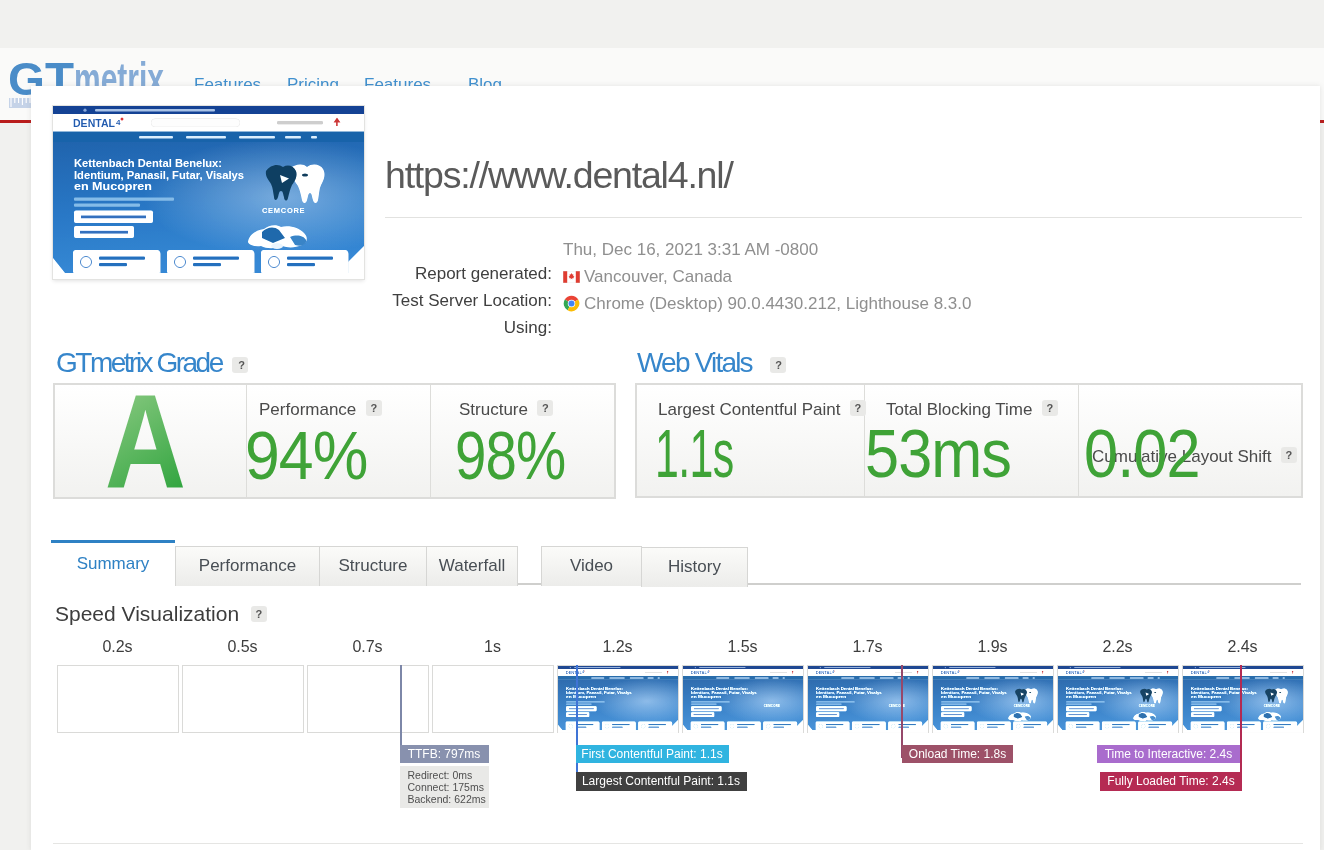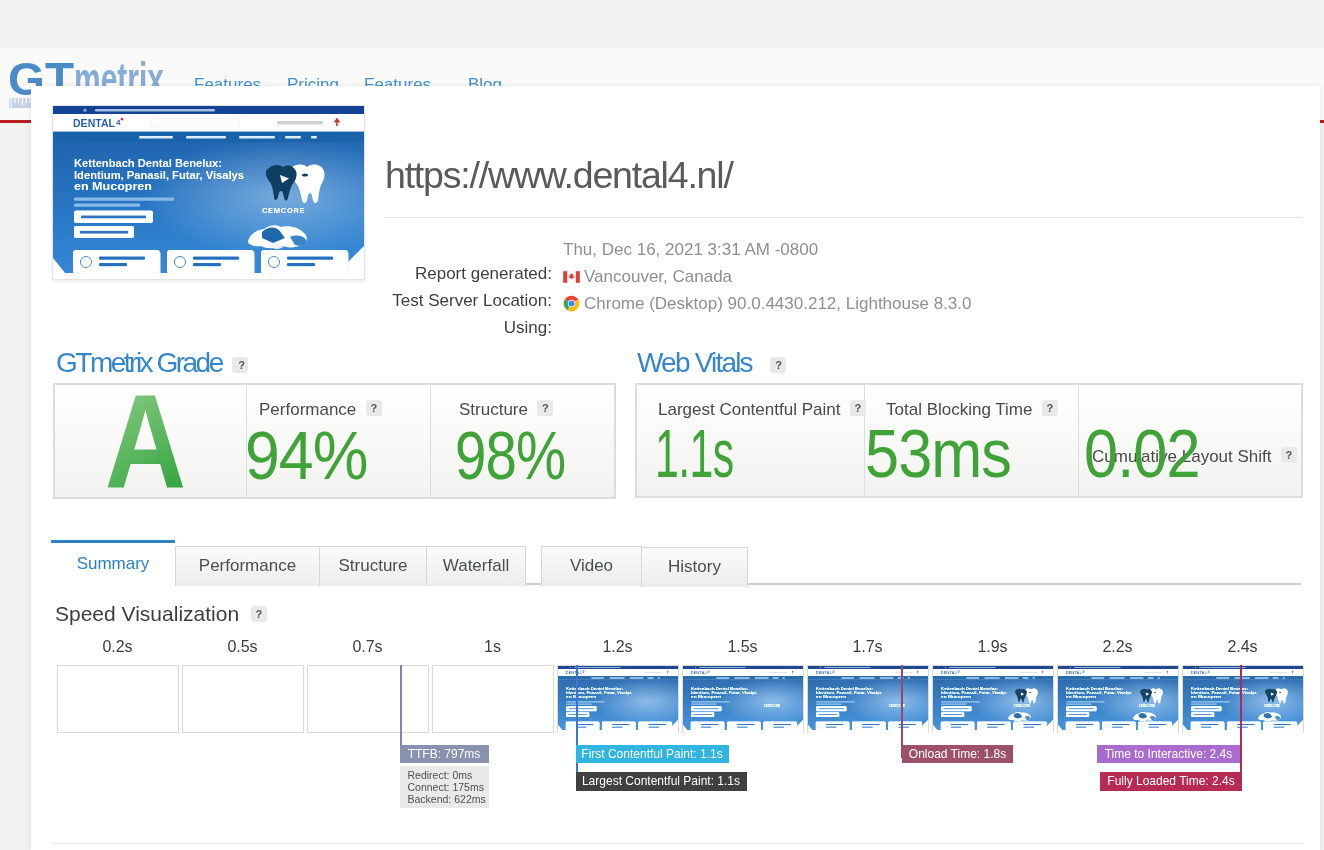--- a/index.html
+++ b/index.html
@@ -240,21 +240,21 @@
     <div class="cell" style="left:441px; width:258px;">
       <span class="clab" style="left:14px; top:15px;margin-top:47px;">Cumulative Layout Shift&nbsp; <span class="qbadge">?</span></span>
       <span class="cval" style="left:6px; top:34px; transform:scaleX(.90); transform-origin:left center;">0.02</span>
     </div>
   </div>
 
   <div class="tabline"></div>
   <div class="tab active" style="left:20px; top:454px; width:124px; height:45px; line-height:42px;">Summary</div>
   <div class="tab" style="left:144px; top:459.5px; width:145px; height:40px; line-height:38px;">Performance</div>
   <div class="tab" style="left:288px; top:459.5px; width:108px; height:40px; line-height:38px;">Structure</div>
-  <div class="tab" style="left:395px; top:459.5px; width:100px; height:40px; line-height:38px;">Waterfall</div>
+  <div class="tab" style="left:395px; top:459.5px; width:92px; height:40px; line-height:38px;">Waterfall</div>
   <div class="tab" style="left:510px; top:459.5px; width:101px; height:40px; line-height:38px;">Video</div>
   <div class="tab" style="left:610px; top:461px; width:107px; height:40px; line-height:38px;">History</div>
 
   <h3 class="speedviz">Speed Visualization&nbsp; <span class="qbadge">?</span></h3>
 
   <div id="filmstrip">
       <div class="tlabel" style="left:56.5px;">0.2s</div>
       <div class="frame" style="left:25.5px;"></div>
       <div class="tlabel" style="left:181.5px;">0.5s</div>
       <div class="frame" style="left:150.5px;"></div>

